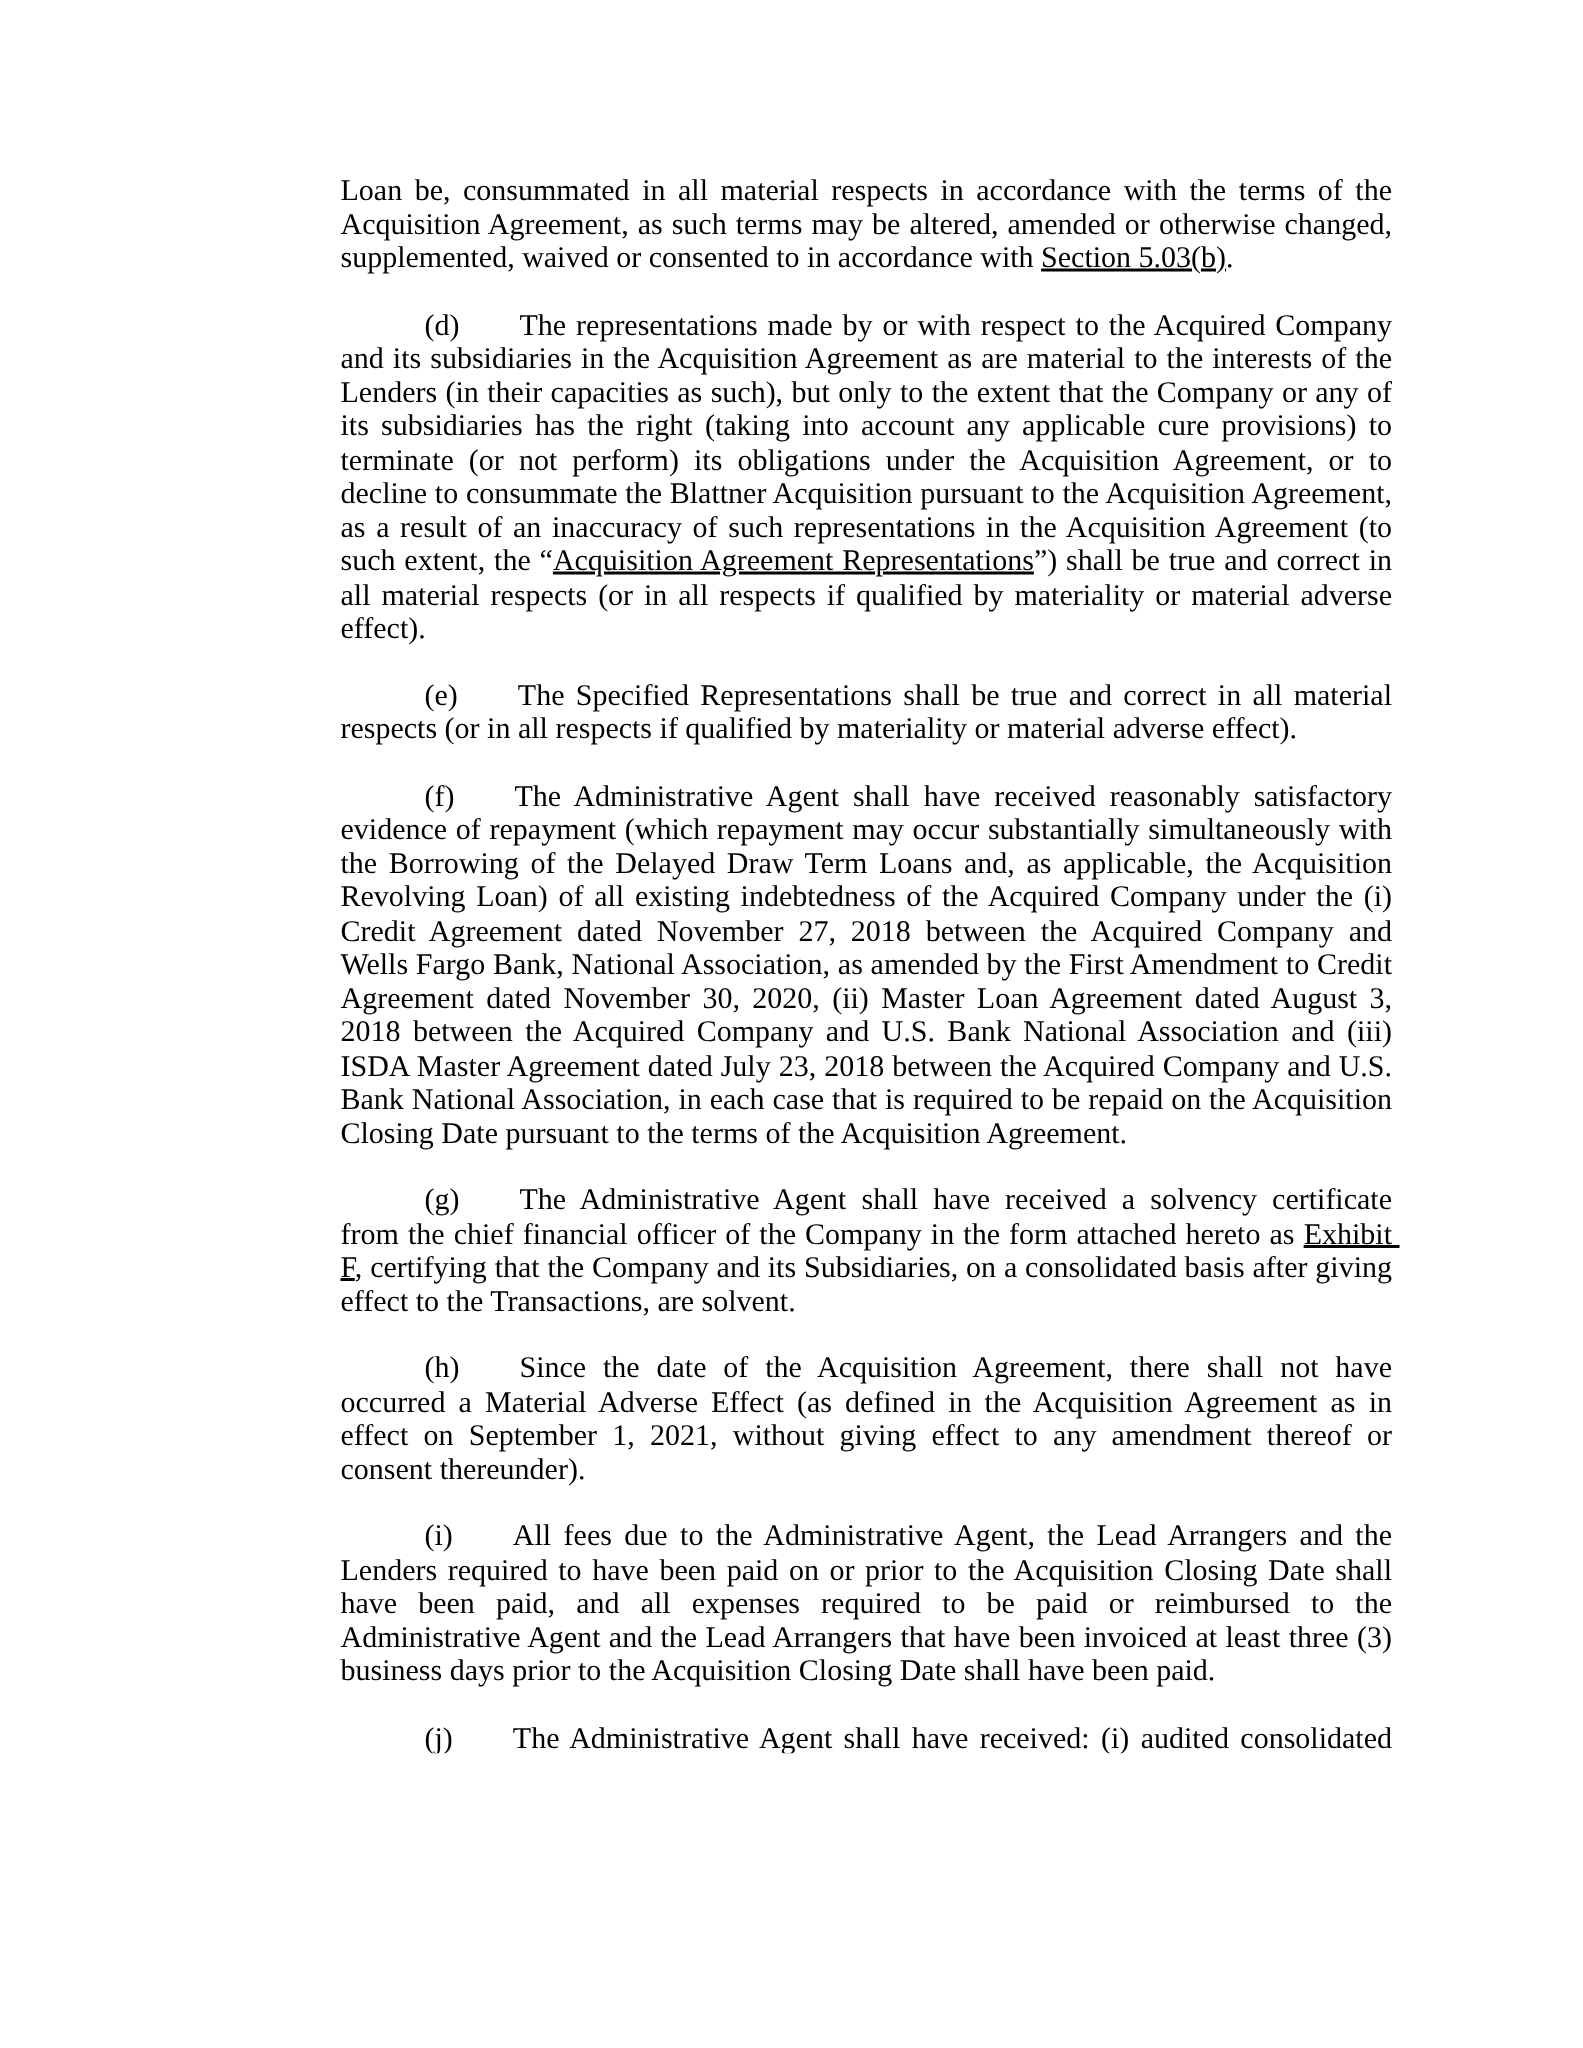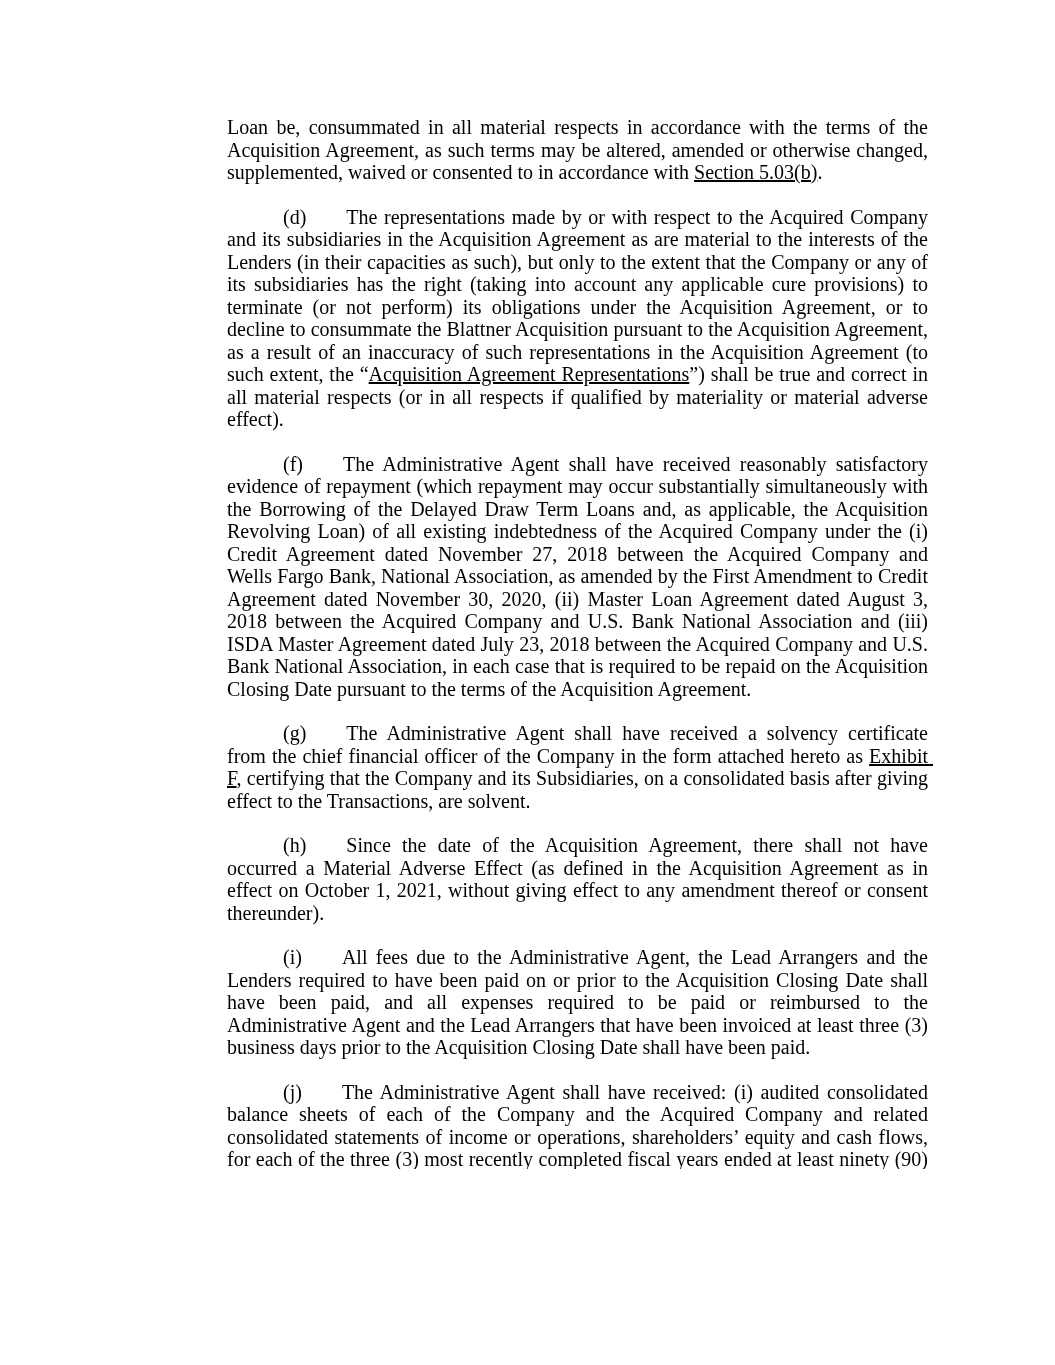--- a/index.html
+++ b/index.html
@@ -79,23 +79,24 @@
   }
 </style>
 </head>
 <body>
 
 <div class="page">
 
   <div class="doc-body">
       <p class="para"><span class="run">Loan be, consummated in all material respects in accordance with the terms of the Acquisition Agreement, as such terms may be altered, amended or otherwise changed, supplemented, waived or consented to in accordance with </span><span class="run underlined">Section 5.03(b)</span><span class="run">.</span></p>
       <p class="para labeled"><span class="plabel">(d)</span><span class="ptab"></span><span class="run">The representations made by or with respect to the Acquired Company and its subsidiaries in the Acquisition Agreement as are material to the interests of the Lenders (in their capacities as such), but only to the extent that the Company or any of its subsidiaries has the right (taking into account any applicable cure provisions) to terminate (or not perform) its obligations under the Acquisition Agreement, or to decline to consummate the Blattner Acquisition pursuant to the Acquisition Agreement, as a result of an inaccuracy of such representations in the Acquisition Agreement (to such extent, the “</span><span class="run underlined">Acquisition Agreement Representations</span><span class="run">”) shall be true and correct in all material respects (or in all respects if qualified by materiality or material adverse effect).</span></p>
+      <p class="para labeled"><span class="plabel">(e)</span><span class="ptab"></span><span class="run">The Specified Representations shall be true and correct in all material respects (or in all respects if qualified by materiality or material adverse effect).</span></p>
       <p class="para labeled"><span class="plabel">(f)</span><span class="ptab"></span><span class="run">The Administrative Agent shall have received reasonably satisfactory evidence of repayment (which repayment may occur substantially simultaneously with the Borrowing of the Delayed Draw Term Loans and, as applicable, the Acquisition Revolving Loan) of all existing indebtedness of the Acquired Company under the (i) Credit Agreement dated November 27, 2018 between the Acquired Company and Wells Fargo Bank, National Association, as amended by the First Amendment to Credit Agreement dated November 30, 2020, (ii) Master Loan Agreement dated August 3, 2018 between the Acquired Company and U.S. Bank National Association and (iii) ISDA Master Agreement dated July 23, 2018 between the Acquired Company and U.S. Bank National Association, in each case that is required to be repaid on the Acquisition Closing Date pursuant to the terms of the Acquisition Agreement.</span></p>
       <p class="para labeled"><span class="plabel">(g)</span><span class="ptab"></span><span class="run">The Administrative Agent shall have received a solvency certificate from the chief financial officer of the Company in the form attached hereto as </span><span class="run underlined">Exhibit F</span><span class="run">, certifying that the Company and its Subsidiaries, on a consolidated basis after giving effect to the Transactions, are solvent.</span></p>
-      <p class="para labeled"><span class="plabel">(h)</span><span class="ptab"></span><span class="run">Since the date of the Acquisition Agreement, there shall not have occurred a Material Adverse Effect (as defined in the Acquisition Agreement as in effect on October 1, 2021, without giving effect to any amendment thereof or consent thereunder).</span></p>
+      <p class="para labeled"><span class="plabel">(h)</span><span class="ptab"></span><span class="run">Since the date of the Acquisition Agreement, there shall not have occurred a Material Adverse Effect (as defined in the Acquisition Agreement as in effect on September 1, 2021, without giving effect to any amendment thereof or consent thereunder).</span></p>
       <p class="para labeled"><span class="plabel">(i)</span><span class="ptab"></span><span class="run">All fees due to the Administrative Agent, the Lead Arrangers and the Lenders required to have been paid on or prior to the Acquisition Closing Date shall have been paid, and all expenses required to be paid or reimbursed to the Administrative Agent and the Lead Arrangers that have been invoiced at least three (3) business days prior to the Acquisition Closing Date shall have been paid.</span></p>
       <p class="para labeled"><span class="plabel">(j)</span><span class="ptab"></span><span class="run">The Administrative Agent shall have received: (i) audited consolidated balance sheets of each of the Company and the Acquired Company and related consolidated statements of income or operations, shareholders’ equity and cash flows, for each of the three (3) most recently completed fiscal years ended at least ninety (90) days before the Acquisition Closing Date; (ii) an unaudited consolidated balance sheet of each of the Company and the Acquired Company and the related consolidated statements of income or operations, shareholders’ equity and cash flows for each fiscal quarter ended after the latest</span></p>
     </div>
 
   <div class="page-number">107</div>
 
   <div class="change-bar"></div>
 
   <div class="doc-ids"><span class="doc-id-deleted">13608890v1</span><span class="doc-id-inserted">13608890v4</span></div>
 

